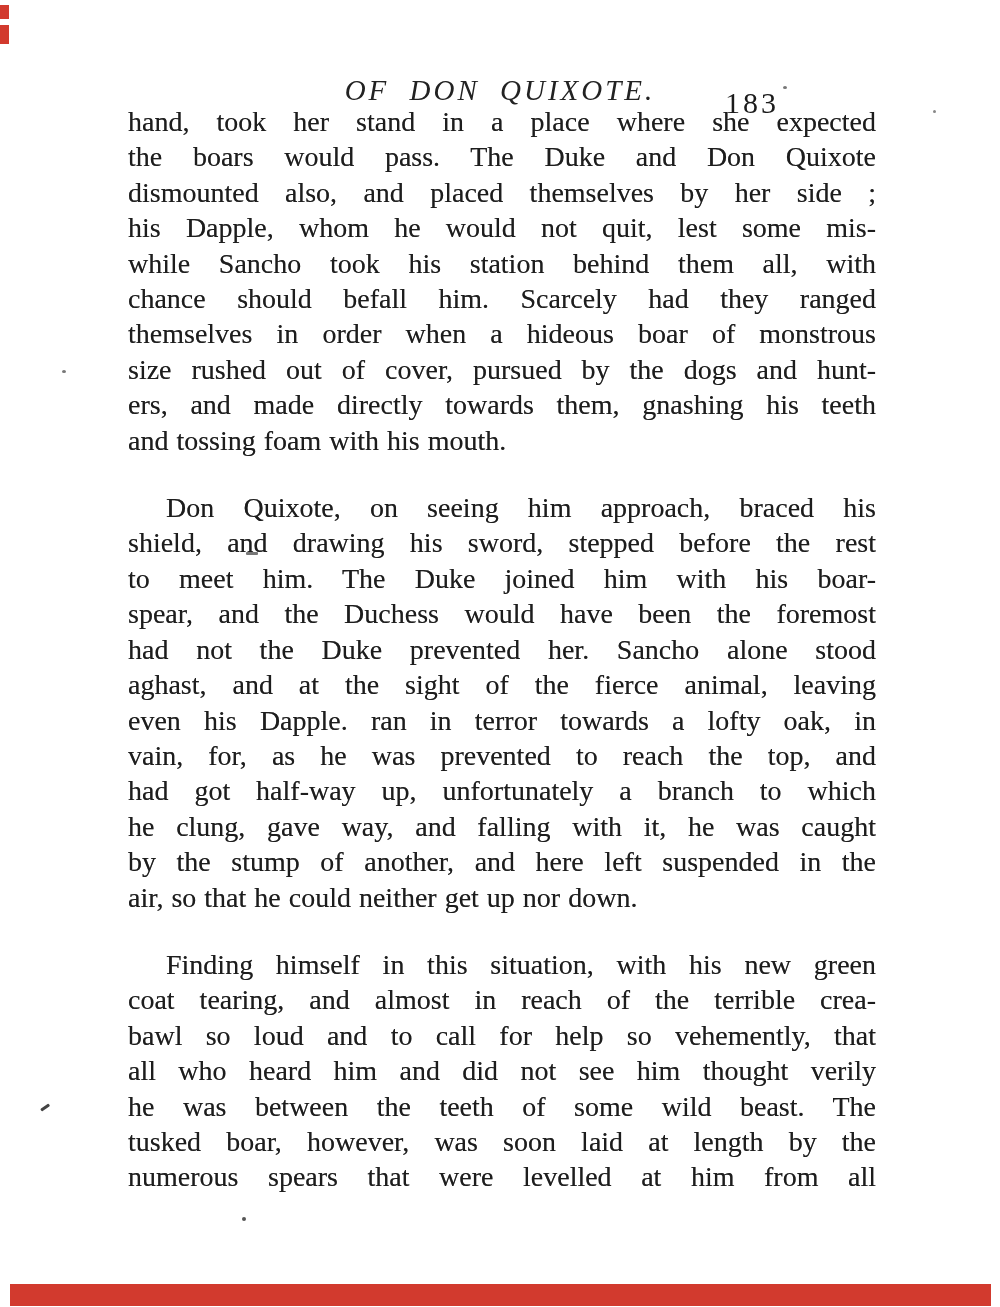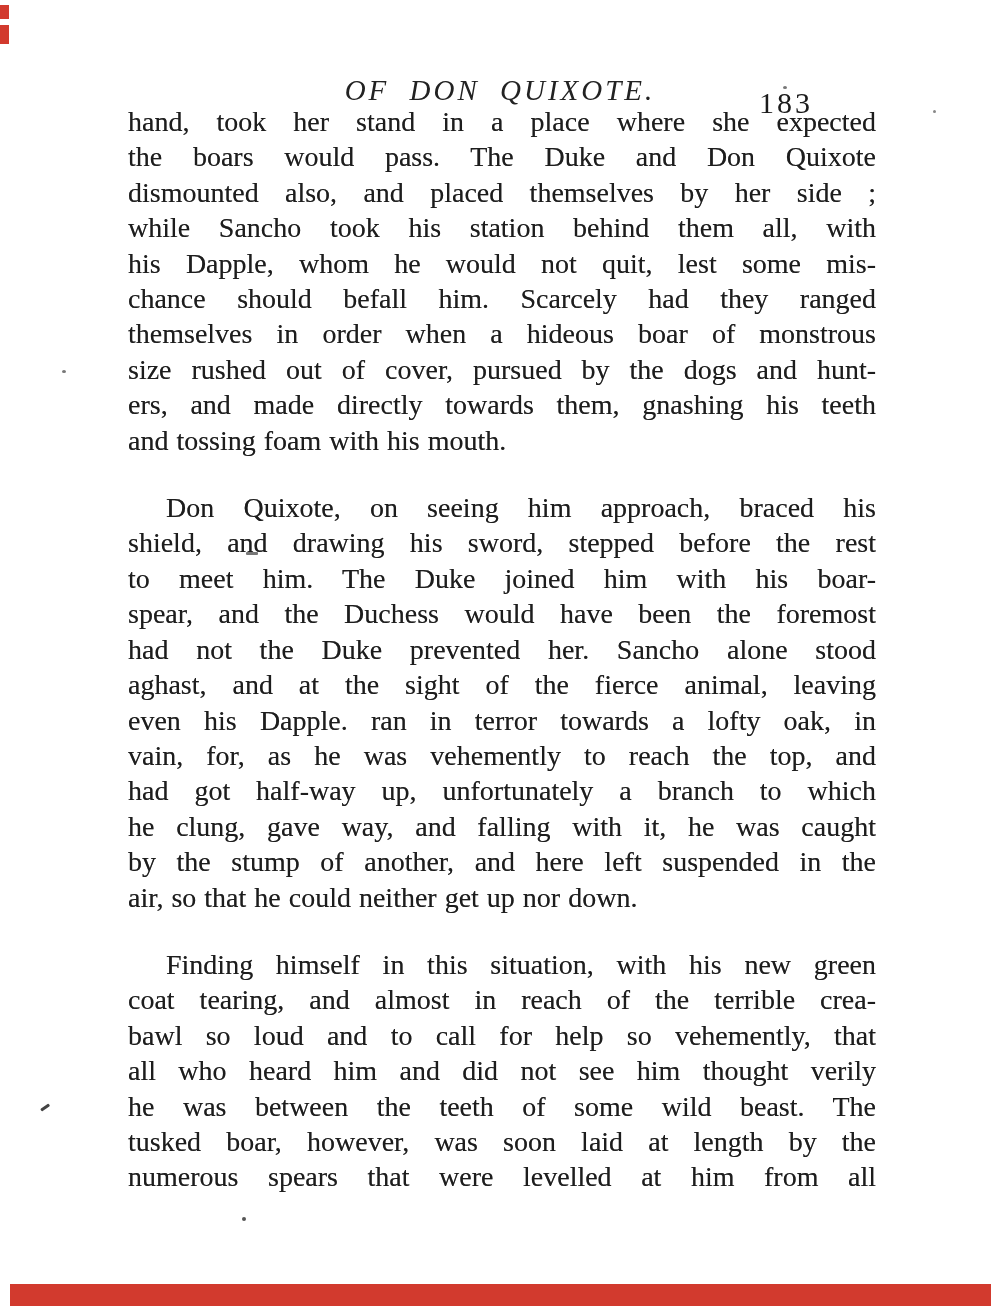--- a/index.html
+++ b/index.html
@@ -6,21 +6,21 @@
   .page {
     position: relative;
     width: 1000px;
     height: 1307px;
     background: #ffffff;
     font-family: "Liberation Serif", serif;
     color: #1d1d1d;
     overflow: hidden;
   }
   
-  .running-header { position: absolute; top: 74px; left: 0; width: 879px; height: 40px; padding-left: 34px; }
+  .running-header { position: absolute; top: 74px; left: 0; width: 879px; height: 40px; }
   .header-title {
     position: absolute; top: 0; left: 0; width: 1000px;
     text-align: center;
     font-style: italic;
     font-size: 29px;
     letter-spacing: 3px;
     word-spacing: 10px;
     color: #222;
   }
   .page-number {
@@ -78,35 +78,35 @@
 
   <div class="running-header">
     <div class="header-title">OF DON QUIXOTE.</div>
     <div class="page-number">183</div>
   </div>
 
   <div class="body-text">
     <div class="line">hand, took her stand in a place where she expected</div>
     <div class="line">the boars would pass.  The Duke and Don Quixote</div>
     <div class="line">dismounted also, and placed themselves by her side ;</div>
+    <div class="line">his Dapple, whom he would not quit, lest some mis-</div>
     <div class="line">while Sancho took his station behind them all, with</div>
-    <div class="line">his Dapple, whom he would not quit, lest some mis-</div>
     <div class="line">chance should befall him.  Scarcely had they ranged</div>
     <div class="line">themselves in order when a hideous boar of monstrous</div>
     <div class="line">size rushed out of cover, pursued by the dogs and hunt-</div>
     <div class="line">ers, and made directly towards them, gnashing his teeth</div>
     <div class="line end">and tossing foam with his mouth.</div>
     <div class="line indent">Don Quixote, on seeing him approach, braced his</div>
     <div class="line">shield, and drawing his sword, stepped before the rest</div>
     <div class="line">to meet him.  The Duke joined him with his boar-</div>
     <div class="line">spear, and the Duchess would have been the foremost</div>
     <div class="line">had not the Duke prevented her.  Sancho alone stood</div>
     <div class="line">aghast, and at the sight of the fierce animal, leaving</div>
     <div class="line">even his Dapple. ran in terror towards a lofty oak, in</div>
-    <div class="line">vain, for, as he was vehemently to reach the top, and</div>
+    <div class="line">vain, for, as he was prevented to reach the top, and</div>
     <div class="line">had got half-way up, unfortunately a branch to which</div>
     <div class="line">he clung, gave way, and falling with it, he was caught</div>
     <div class="line">by the stump of another, and here left suspended in the</div>
     <div class="line end">air, so that he could neither get up nor down.</div>
     <div class="line indent">Finding himself in this situation, with his new green</div>
     <div class="line">coat tearing, and almost in reach of the terrible crea-</div>
     <div class="line">bawl so loud and to call for help so vehemently, that</div>
     <div class="line">all who heard him and did not see him thought verily</div>
     <div class="line">he was between the teeth of some wild beast.  The</div>
     <div class="line">tusked boar, however, was soon laid at length by the</div>

